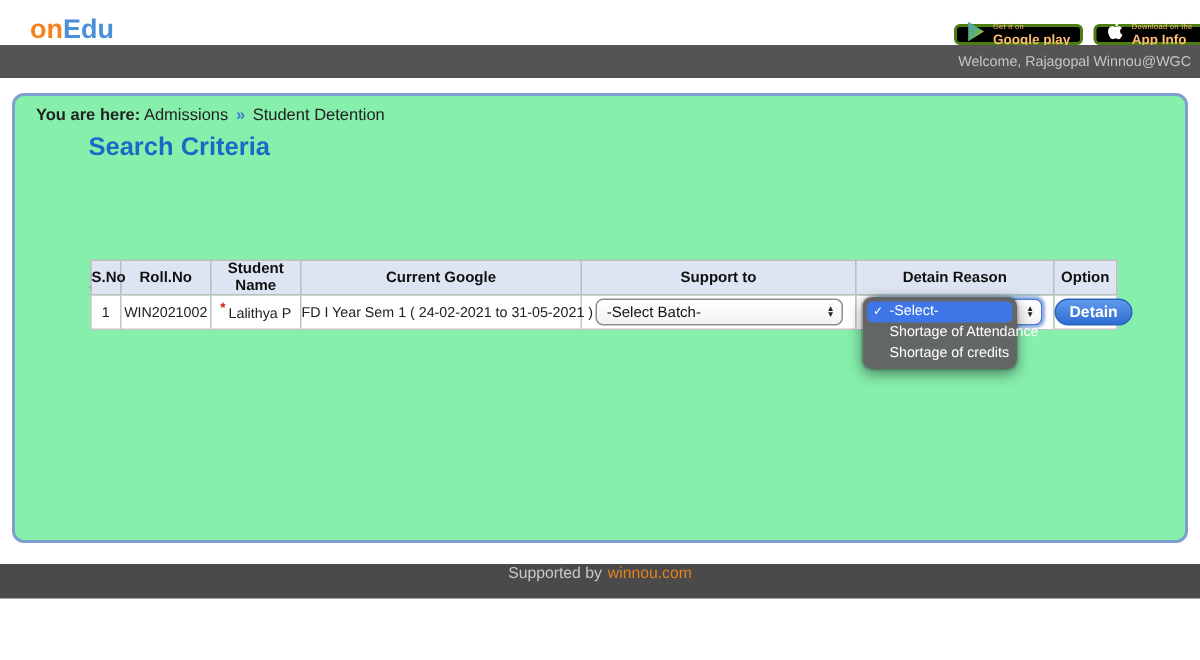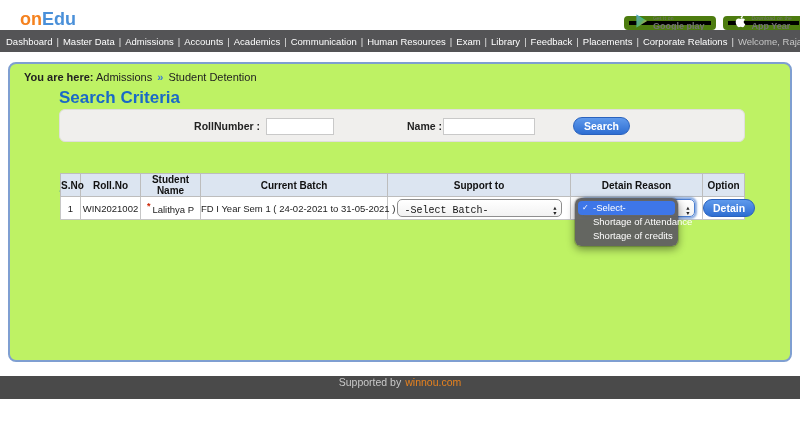--- a/index.html
+++ b/index.html
@@ -15,21 +15,21 @@
   .topbar {
     position: absolute; left: 12px; top: 0; width: 800px; height: 30px;
     background: #fff; display: flex; align-items: flex-end; padding: 0 8px;
   }
   .logo { font-size: 18px; font-weight: bold; letter-spacing: 0; }
   .logo .lg-on { color: var(--logo_orange); }
   .logo .lg-edu { color: var(--logo_blue); }
   .logo-suffix { font-size: 13px; color: #2b2b2b; margin-left: 5px; }
   .topbar-right { margin-left: auto; display: flex; align-items: center; gap: 7px; }
   .store-badge {
-    background: #000; color: #737373; border-radius: 4px; border: 5px solid #4d7c0f;
+    background: #000; color: #fdba74; border-radius: 4px; border: 2px solid #4d7c0f;
     height: 14px; padding: 2px 7px; display: flex; align-items: center; gap: 5px; cursor: pointer;
   }
   .store-badge .badge-text { display: flex; flex-direction: column; line-height: 1; }
   .store-badge .badge-text small { font-size: 5px; letter-spacing: .2px; }
   .store-badge .badge-text b { font-size: 9px; font-weight: bold; margin-top: 1px; white-space: nowrap; }
   .top-links { display: flex; align-items: center; font-size: 10.5px; font-weight: bold; color: #111; }
   .top-link { cursor: pointer; white-space: nowrap; }
   .top-link + .top-link::before { content: "|"; margin: 0 5px; color: #111; font-weight: bold; }
   .top-link.support {
     background: var(--support_orange); border-radius: 4px; padding: 3px 8px; color: #222;
@@ -41,21 +41,21 @@
     background: var(--navbar_bg); display: flex; align-items: center; padding: 0 6px;
   }
   .navbar ul { list-style: none; display: flex; align-items: center; }
   .navbar li { font-size: 9.5px; color: #fff; white-space: nowrap; cursor: pointer; }
   .navbar li::after { content: "|"; margin: 0 4px; color: #e0e0e0; }
   .welcome { margin-left: auto; font-size: 9.5px; color: #c6c6c6; white-space: nowrap; }
 
   
   .panel {
     position: absolute; left: 8px; top: 62px; width: 784px; height: 300px;
-    border: 2px solid var(--panel_border); border-radius: 8px; background: #bef264;
+    border: 2px solid var(--panel_border); border-radius: 8px; background: #86efac;
   }
   .breadcrumb { position: absolute; left: 14px; top: 7px; font-size: 11px; color: #222; }
   .breadcrumb .bc-prefix { font-weight: bold; }
   .breadcrumb .bc-sep { color: var(--breadcrumb_arrow_blue); font-weight: bold; margin: 0 2px; }
   .section-title { position: absolute; font-size: 17px; font-weight: bold; color: var(--title_blue); }
   #sc-title { left: 49px; top: 24px; }
   #sr-title { left: 49px; top: 95px; margin-top: 20px; }
 
   
   .searchbox {
@@ -88,24 +88,24 @@
     font-size: 10px; font-weight: bold; color: #111; height: 20px; text-align: center;
   }
   table.results td {
     border: 1px solid #c6c6c6; background: #fff; font-size: 9.5px; color: #222;
     height: 23px; text-align: center; white-space: nowrap; overflow: visible;
   }
   .req { color: var(--required_red); font-weight: bold; font-size: 9px; vertical-align: super; margin-right: 2px; }
 
   
   .mac-select {
-    display: inline-flex; align-items: flex-end; justify-content: space-between;
+    display: inline-flex; align-items: center; justify-content: space-between;
     height: 18px; border: 1px solid #8e8e8e; border-radius: 5px;
     background: linear-gradient(#ffffff, #f2f2f2); padding: 0 4px 0 7px;
-    font-size: 10px; color: #111; cursor: pointer; vertical-align: middle; font-family: Liberation Mono, monospace;
+    font-size: 10px; color: #111; cursor: pointer; vertical-align: middle;
   }
   #detain-to-select { width: 165px; }
   #detain-reason-select {
     width: 114px; margin-left: 2px;
     border-color: #4c7fd0; box-shadow: 0 0 2px 1.5px rgba(77,127,208,.65);
   }
   .stepper { display: flex; flex-direction: column; align-items: center; line-height: 4.5px; font-size: 5.5px; color: #222; }
 
   
   .td-reason { position: relative; }
@@ -160,82 +160,61 @@
     </div>
 
     <div class="store-badge">
       <span>
         <svg width="11" height="13" viewBox="0 0 384 512" fill="#fff">
           <path d="M318.7 268.7c-.2-36.7 16.4-64.4 50-84.8-18.8-26.9-47.2-41.7-84.7-44.6-35.5-2.8-74.3 20.7-88.5 20.7-15 0-49.4-19.7-76.4-19.7C63.3 141.2 4 184.8 4 273.5q0 39.3 14.4 81.2c12.8 36.7 59 126.7 107.2 125.2 25.2-.6 43-17.9 75.8-17.9 31.8 0 48.3 17.9 76.4 17.9 48.6-.7 90.4-82.5 102.6-119.3-65.2-30.7-61.7-90-61.7-91.9zm-56.6-164.2c27.3-32.4 24.8-61.9 24-72.5-24.1 1.4-52 16.4-67.9 34.9-17.5 19.8-27.8 44.3-25.6 71.9 26.1 2 49.9-11.4 69.5-34.3z"></path>
         </svg>
       </span>
       <span class="badge-text">
         <small>Download on the</small>
-        <b>App Year</b>
+        <b>App Info</b>
       </span>
     </div>
 
   </div>
 </header>
 
 <nav class="navbar">
-  <ul>
-    <li>Dashboard</li>
-    <li>Master Data</li>
-    <li>Admissions</li>
-    <li>Accounts</li>
-    <li>Academics</li>
-    <li>Communication</li>
-    <li>Human Resources</li>
-    <li>Exam</li>
-    <li>Library</li>
-    <li>Feedback</li>
-    <li>Placements</li>
-    <li>Corporate Relations</li>
-  </ul>
   <span class="welcome">Welcome, Rajagopal Winnou@WGC</span>
 </nav>
 
 <main class="panel">
 
   <div class="breadcrumb">
     <span class="bc-prefix">You are here:</span>
     <span>Admissions</span>
     <span class="bc-sep">»</span>
     <span>Student Detention</span>
   </div>
 
   <h3 class="section-title" id="sc-title">Search Criteria</h3>
 
-  <div class="searchbox">
-    <label id="lbl-rollnumber">RollNumber :</label>
-    <input id="inp-rollnumber" type="text" value="" style="">
-    <label id="lbl-name">Name :</label>
-    <input id="inp-name" type="text" value="" style="">
-    <button id="btn-search" class="btn-blue">Search</button>
-  </div>
 
   <h3 class="section-title" id="sr-title">Search Results</h3>
 
   <table class="results">
     <colgroup>
       <col style="width:20px">
         <col style="width:60px">
         <col style="width:60px">
       <col style="width:187px">
         <col style="width:183px">
         <col style="width:132px">
         <col style="width:42px">
     </colgroup>
     <thead>
       <tr>
         <th>S.No</th>
         <th>Roll.No</th>
         <th>Student Name</th>
-        <th>Current Batch</th>
+        <th>Current Google</th>
         <th>Support to</th>
         <th>Detain Reason</th>
         <th>Option</th>
       </tr>
     </thead>
     <tbody>
       <tr>
         <td>1</td>
         <td>WIN2021002</td>
         <td>

